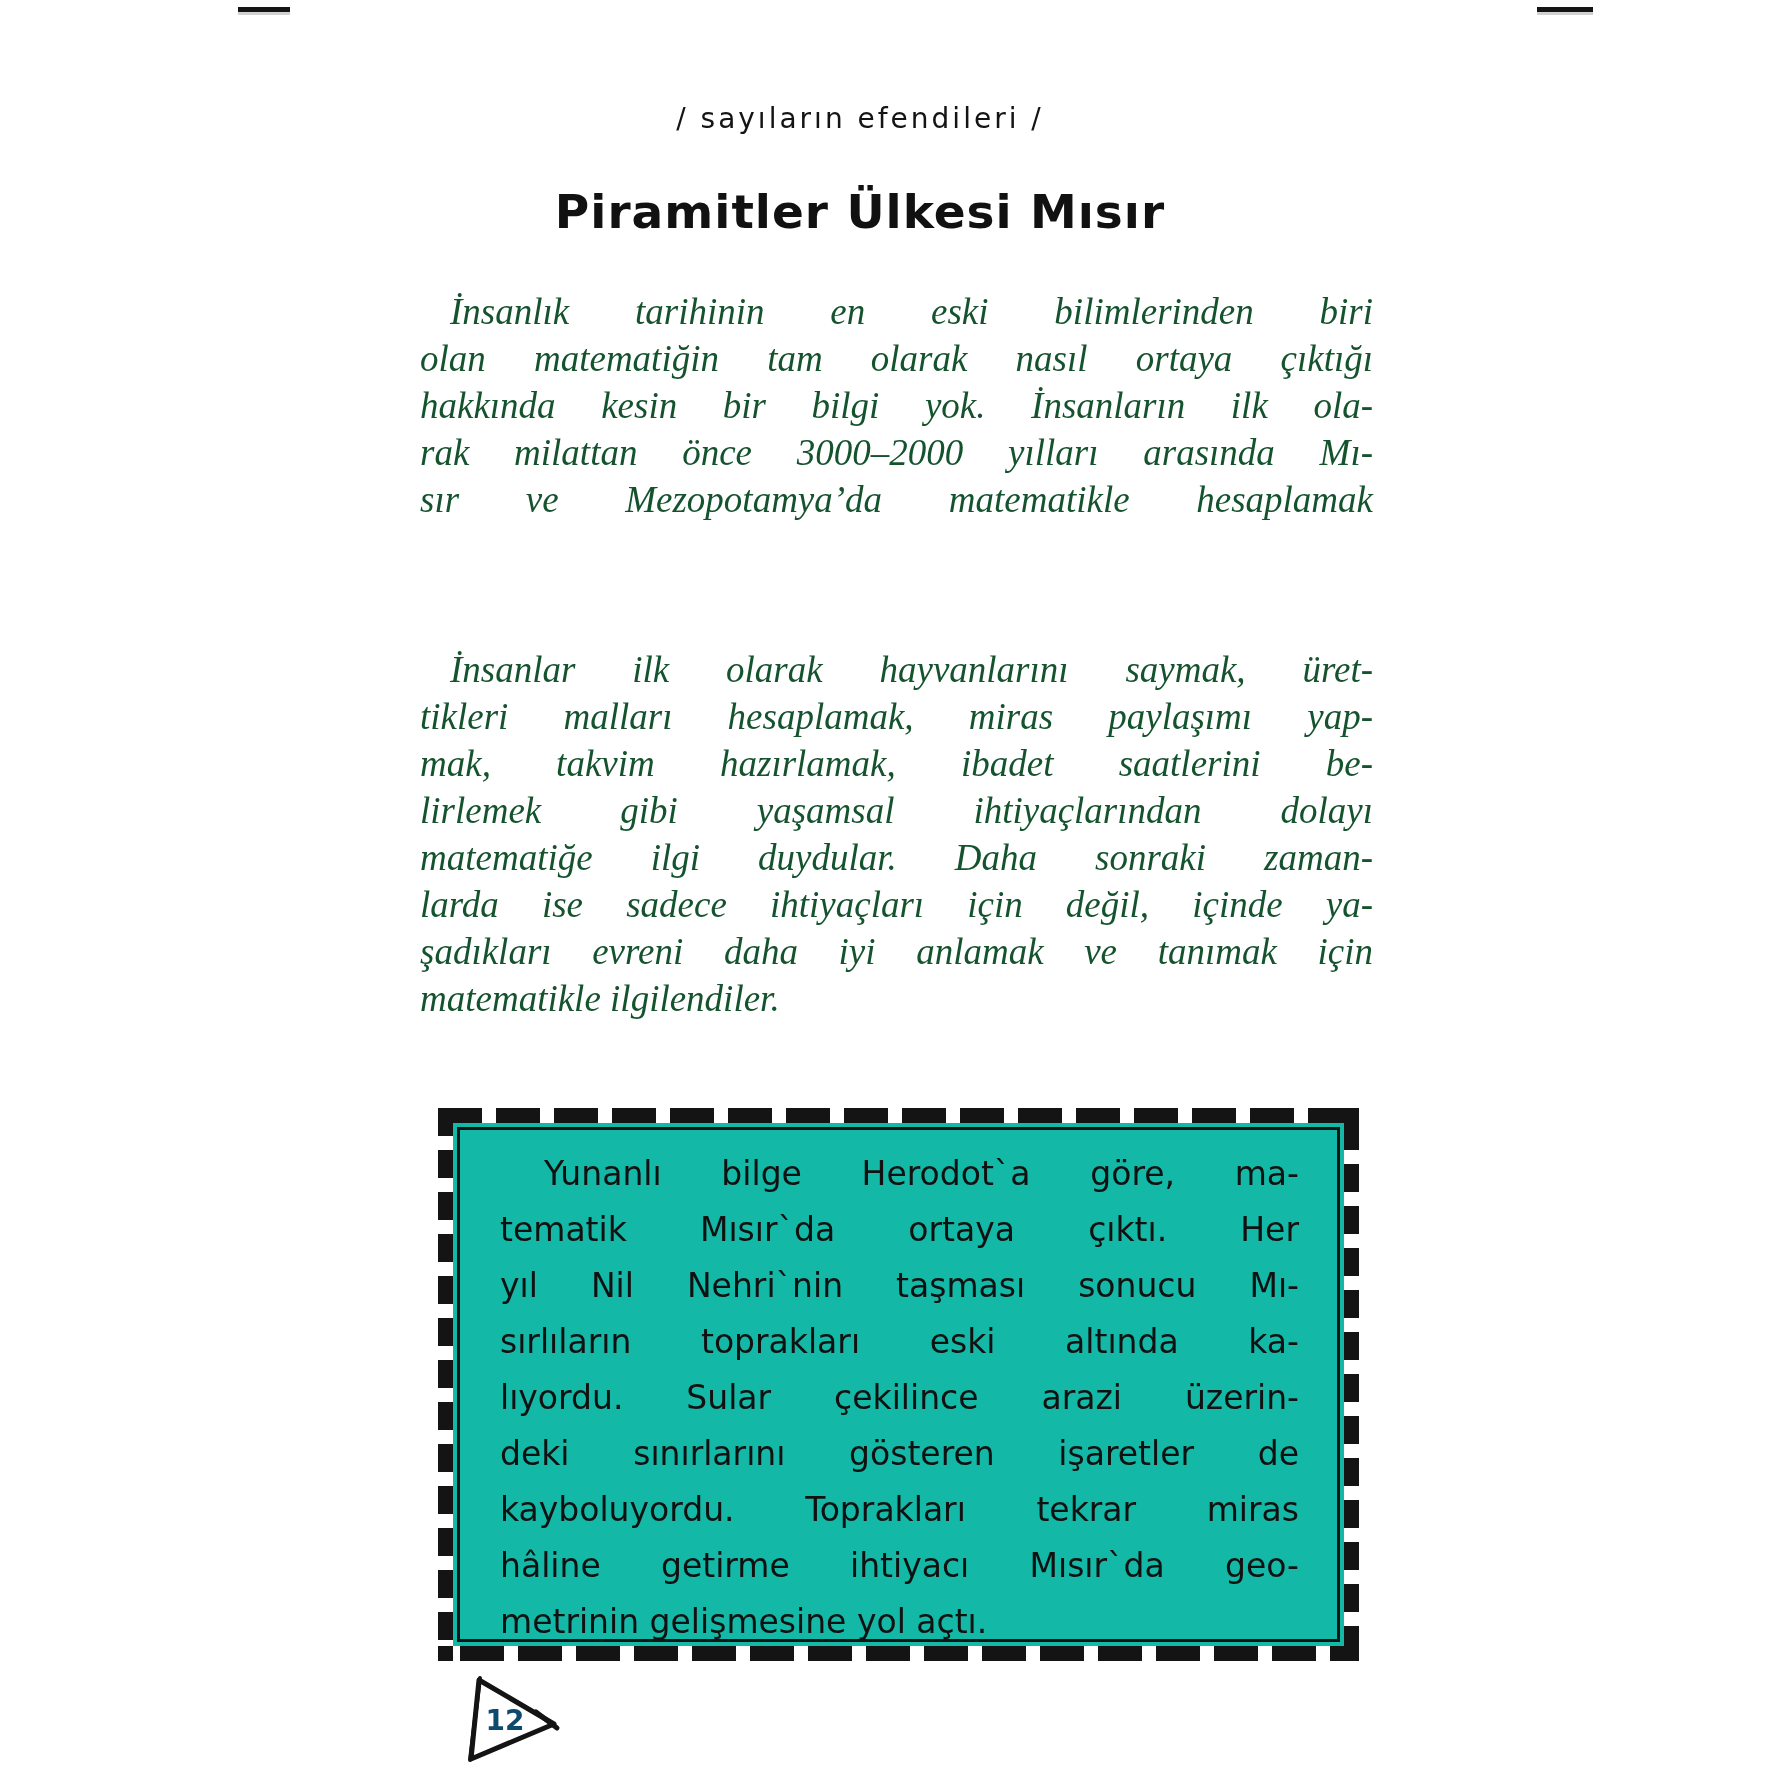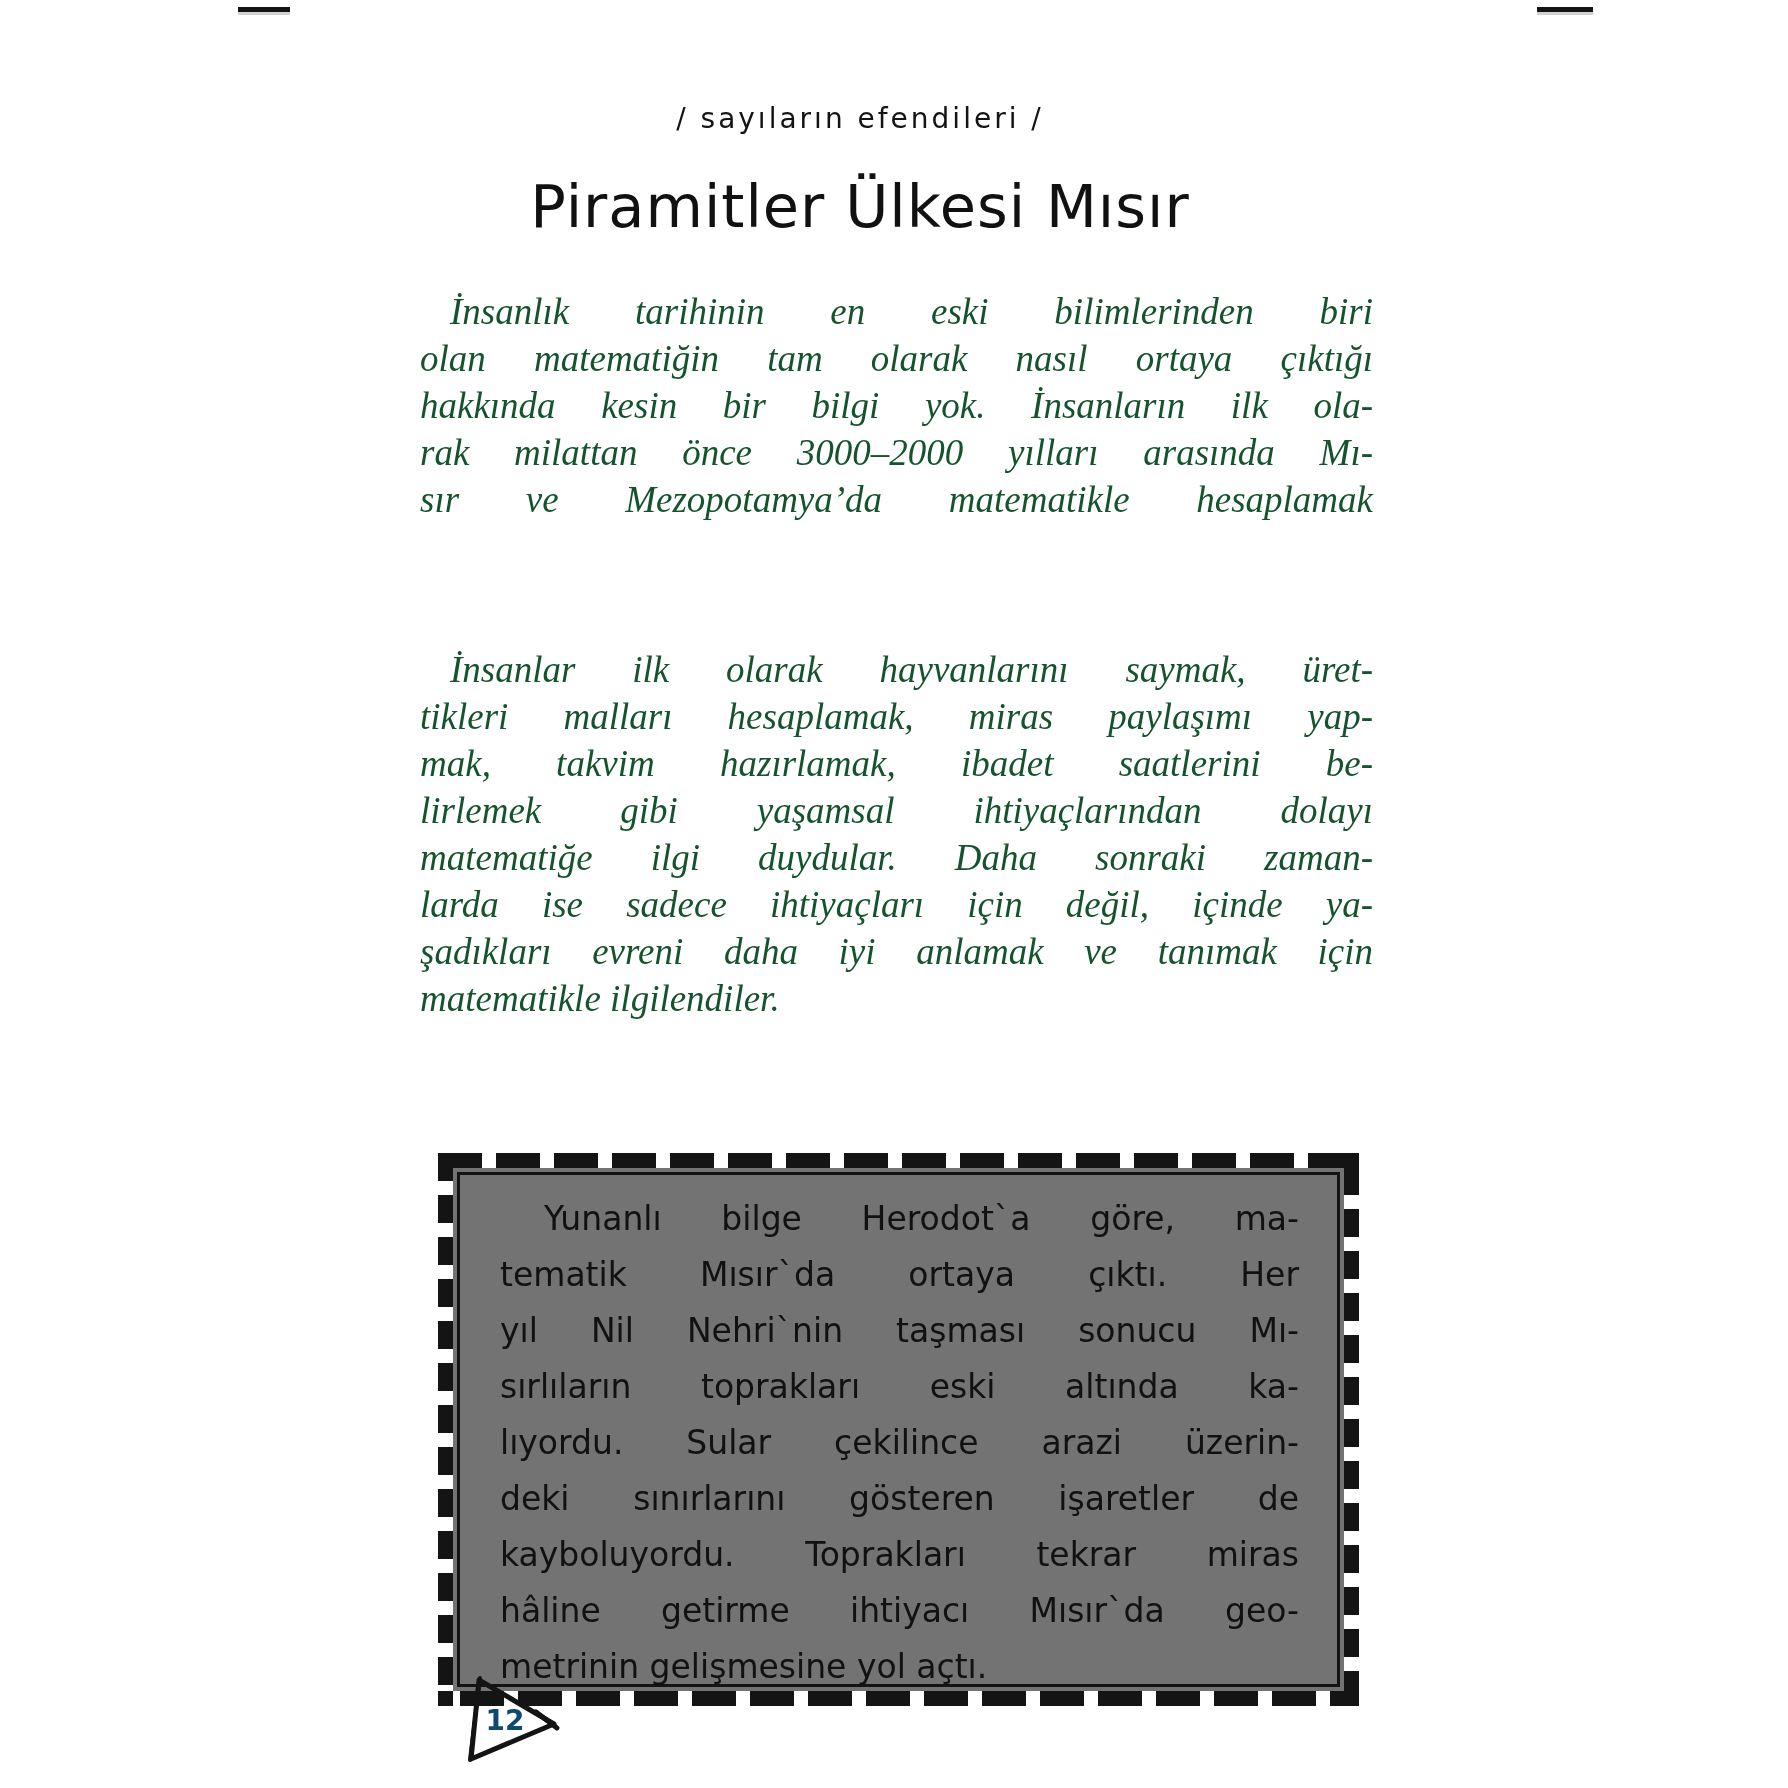--- a/index.html
+++ b/index.html
@@ -28,24 +28,24 @@
     position: absolute;
     top: 102px; left: 400px; width: 920px;
     text-align: center;
     font-size: 28px;
     letter-spacing: 3px;
     font-weight: 500;
     color: #141414;
   }
   .chapter-title {
     position: absolute;
-    top: 172px; left: 400px; width: 920px;
+    top: 184px; left: 400px; width: 920px;
     text-align: center;
-    font-size: 59px;
-    font-weight: 400;
+    font-size: 47px;
+    font-weight: 700;
     letter-spacing: 1px;
     color: #111111;
   }
 
   .bodycopy {
     position: absolute;
     left: 420px;
     width: 953px;
     font-size: 37px;
     line-height: 47px;
@@ -57,23 +57,23 @@
   .pline {
     text-align: justify;
     text-align-last: justify;
     white-space: nowrap;
   }
   .pline.first { text-indent: 30px; }
   .pline.last  { text-align-last: left; white-space: normal; }
 
   .info-box {
     position: absolute;
-    left: 438px; top: 1153px;
+    left: 438px; top: 1108px;
     width: 921px; height: 553px;
-    background: #737373;
+    background: #14b8a6;
   }
   .bx-edge { position: absolute; }
   .bx-top    { left: 0; right: 0; top: 0;    height: 15px;
                background: repeating-linear-gradient(90deg,  #141414 0 44px, #ffffff 44px 58px); }
   .bx-bottom { left: 0; right: 0; bottom: 0; height: 15px;
                background: repeating-linear-gradient(90deg,  #141414 0 44px, #ffffff 44px 58px); background-position: 22px 0; }
   .bx-left   { top: 0; bottom: 0; left: 0;   width: 15px;
                background: repeating-linear-gradient(180deg, #141414 0 28px, #ffffff 28px 42px); }
   .bx-right  { top: 0; bottom: 0; right: 0;  width: 15px;
                background: repeating-linear-gradient(180deg, #141414 0 28px, #ffffff 28px 42px); background-position: 0 14px; }

